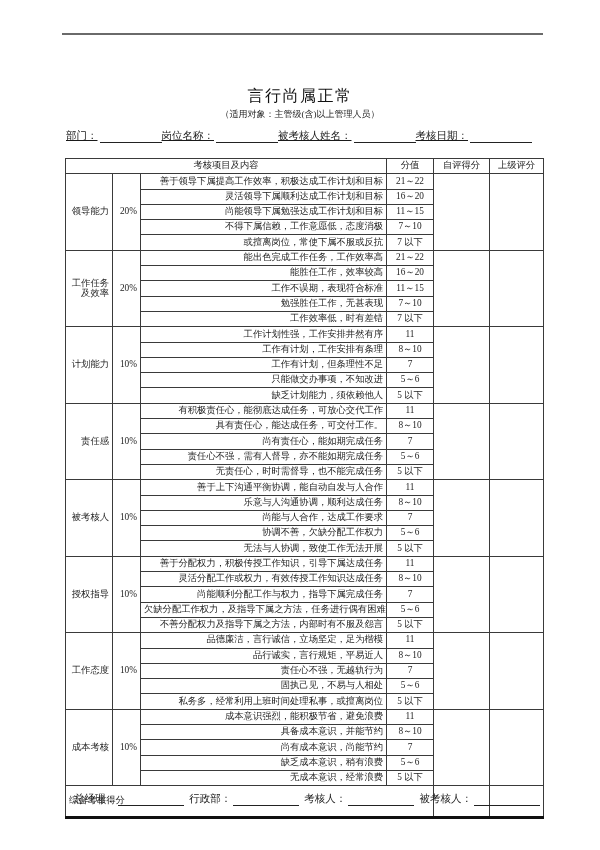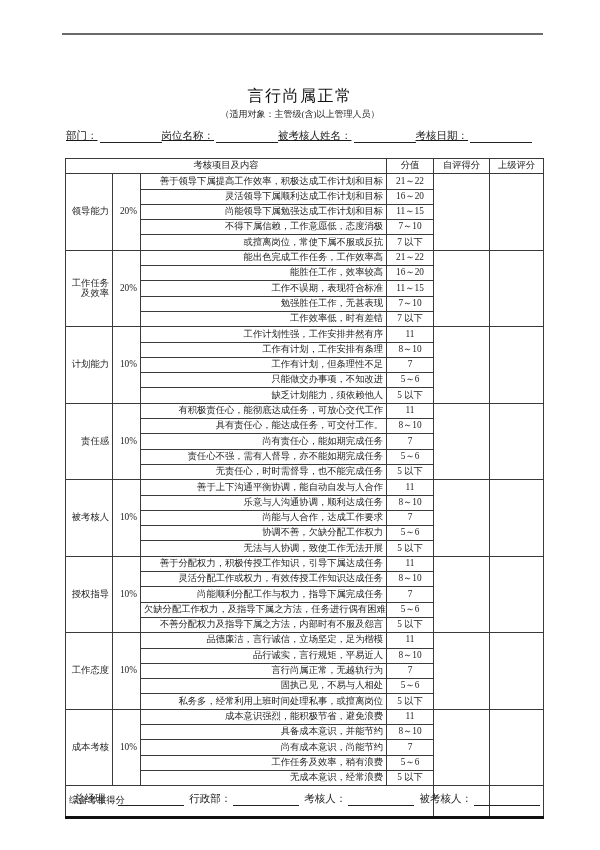--- a/index.html
+++ b/index.html
@@ -251,21 +251,21 @@
           <td class="desc">品德廉洁，言行诚信，立场坚定，足为楷模</td>
           <td class="score">11</td>
           <td rowspan="5"></td>
           <td rowspan="5"></td>
         </tr>
         <tr>
           <td class="desc">品行诚实，言行规矩，平易近人</td>
           <td class="score">8～10</td>
         </tr>
         <tr>
-          <td class="desc">言行尚属正常，无越轨行为</td>
+          <td class="desc">责任心不强，无越轨行为</td>
           <td class="score">7</td>
         </tr>
         <tr>
           <td class="desc">固执己见，不易与人相处</td>
           <td class="score">5～6</td>
         </tr>
         <tr>
           <td class="desc">私务多，经常利用上班时间处理私事，或擅离岗位</td>
           <td class="score">5 以下</td>
         </tr>
@@ -279,21 +279,21 @@
         </tr>
         <tr>
           <td class="desc">具备成本意识，并能节约</td>
           <td class="score">8～10</td>
         </tr>
         <tr>
           <td class="desc">尚有成本意识，尚能节约</td>
           <td class="score">7</td>
         </tr>
         <tr>
-          <td class="desc">工作任务及效率，稍有浪费</td>
+          <td class="desc">缺乏成本意识，稍有浪费</td>
           <td class="score">5～6</td>
         </tr>
         <tr>
           <td class="desc">无成本意识，经常浪费</td>
           <td class="score">5 以下</td>
         </tr>
         <tr class="total-row">
           <td colspan="4">综合考核得分</td>
           <td></td>
           <td></td>

